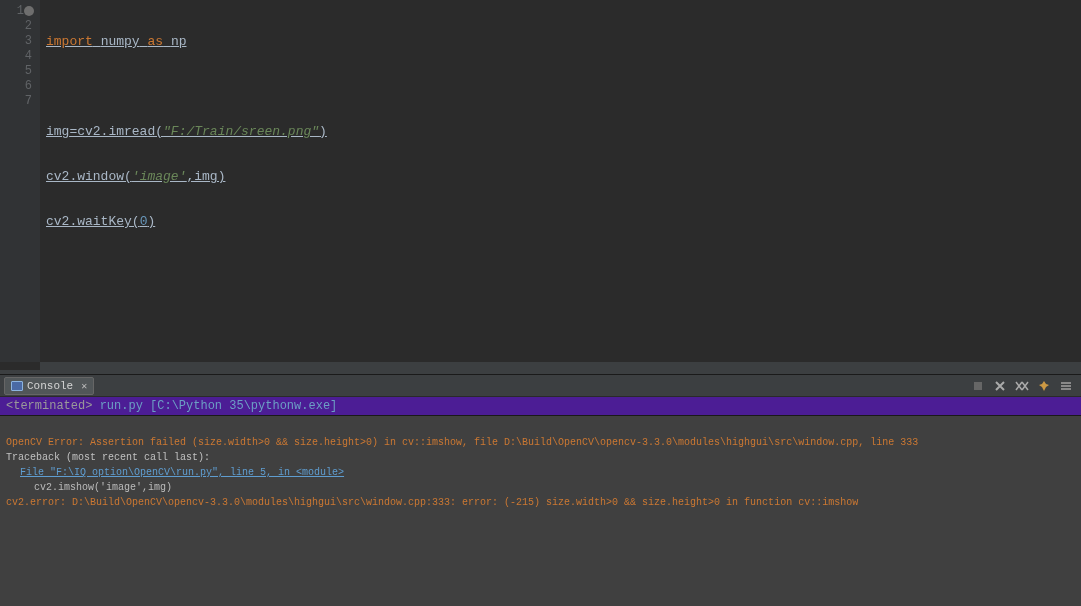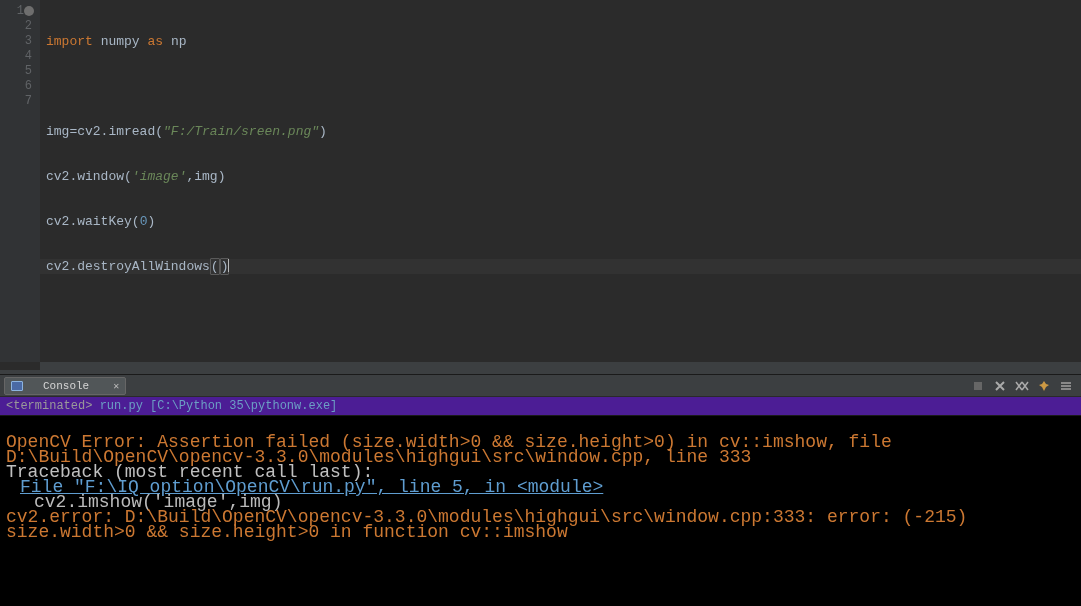--- a/index.html
+++ b/index.html
@@ -41,20 +41,21 @@
     .code-content {
       flex: 1;
       padding-top: 4px;
       padding-left: 6px;
       font-size: 13px;
       line-height: 15px;
       white-space: pre;
     }
     .code-line {
       height: 15px;
+      text-decoration: underline;
     }
     .code-line.highlighted {
       background: #323232;
       margin-left: -6px;
       padding-left: 6px;
     }
     .kw { color: #cc7832; }
     .str { color: #6a8759; font-style: italic; }
     .num { color: #6897bb; }
     .txt { color: #a9b7c6; }
@@ -102,21 +103,21 @@
       height: 22px;
       background: #3c3f41;
       display: flex;
       align-items: center;
       padding: 0 4px;
       border-bottom: 1px solid #2a2a2a;
     }
     .console-tab {
       display: flex;
       align-items: center;
-      gap: 20px;
+      gap: 4px;
       background: #515658;
       padding: 2px 6px;
       font-size: 11px;
       color: #d4d4d4;
       border: 1px solid #666;
       border-radius: 2px;
     }
     .console-tab-icon {
       width: 12px;
       height: 10px;
@@ -150,23 +151,23 @@
       font-size: 12px;
       color: #8a8a8a;
       background: #4c1d95;
       border-bottom: 1px solid #1a1a1a;
     }
     .terminated { color: #9a9a9a; }
     .run-link { color: #6c9fc5; }
     .console-output {
       flex: 1;
       padding: 4px 6px;
-      font-size: 18px;
+      font-size: 10px;
       line-height: 15px;
-      background: #000000;
+      background: #404040;
       white-space: pre-wrap;
       color: #b8b8b8;
     }
     .err-line { color: #cc7832; }
     .tb-line { color: #c0c0c0; }
     .file-link { color: #5f9dd0; text-decoration: underline; cursor: pointer; padding-left: 14px; display: inline-block; }
     .indent-code { color: #bbbbbb; padding-left: 28px; display: inline-block; }
     .divider {
       height: 4px;
       background: #3c3f41;
@@ -186,21 +187,20 @@
       <div class="line-num">5</div>
       <div class="line-num">6</div>
       <div class="line-num">7</div>
     </div>
     <div class="code-content">
       <div class="code-line"><span class="kw">import</span> <span class="txt">numpy</span> <span class="kw">as</span> <span class="txt">np</span></div>
       <div class="code-line"></div>
       <div class="code-line"><span class="txt">img=cv2.imread(</span><span class="str">"F:/Train/sreen.png"</span><span class="txt">)</span></div>
       <div class="code-line"><span class="txt">cv2.window(</span><span class="str">'image'</span><span class="txt">,img)</span></div>
       <div class="code-line"><span class="txt">cv2.waitKey(</span><span class="num">0</span><span class="txt">)</span></div>
-      <div class="code-line highlighted"><span class="txt">cv2.destroyAllWindows</span><span class="bracket-hl">(</span><span class="bracket-hl">)</span><span class="cursor"></span></div>
     </div>
   </div>
   <div class="h-scrollbar">
     <div class="h-scrollbar-track"></div>
   </div>
 </div>
 
 <div class="divider"></div>
 
 <div class="console-pane">

